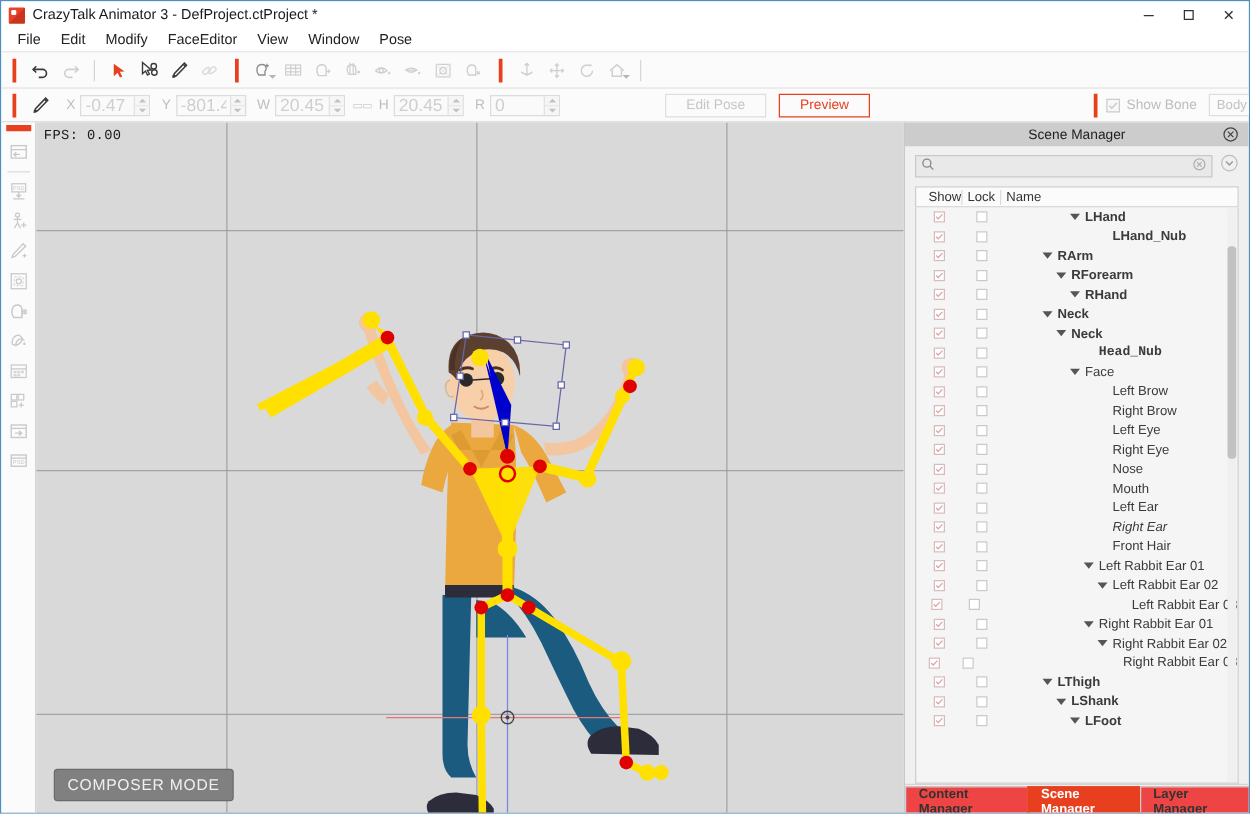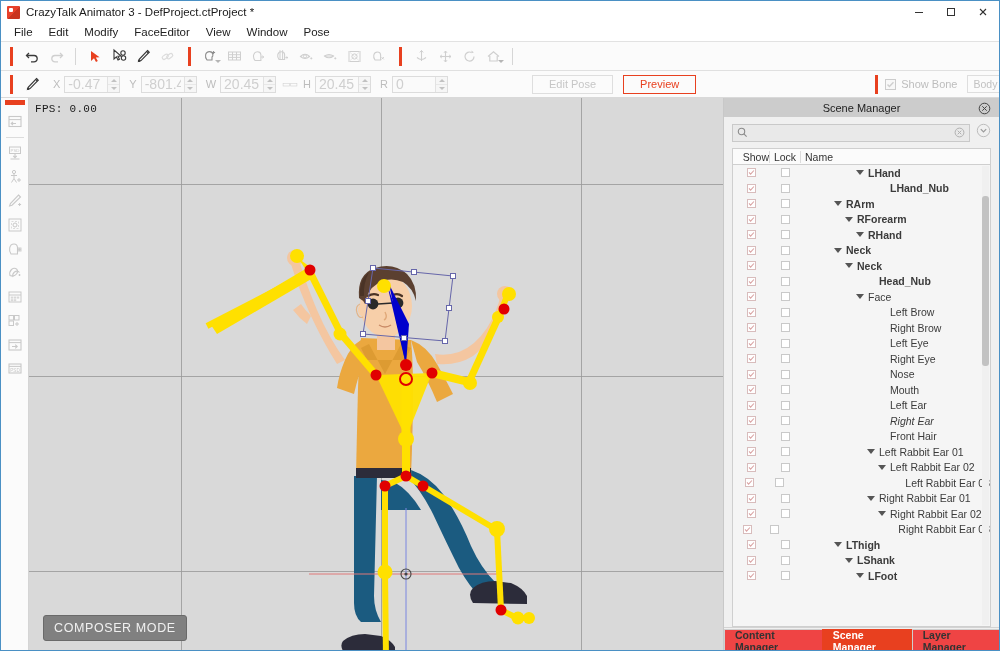--- a/index.html
+++ b/index.html
@@ -899,21 +899,21 @@
             <div class="c-show">
               <span class="cb">
                 <svg width="9" height="9" viewBox="0 0 9 9">
                   <path d="M1.3 4.4 L3.3 6.6 L7.6 1.9" fill="none" stroke="#d8a0a0" stroke-width="1.3"></path>
                 </svg>
               </span>
             </div>
             <div class="c-lock">
               <span class="cb lock"></span>
             </div>
-            <div class="c-name" style="padding-left: 66px;">
+            <div class="c-name" style="padding-left: 66px; font-family: Liberation Mono, monospace;">
               <span class="twisty hidden"></span>
               <span class="nm bold">Head_Nub</span>
             </div>
           </div>
           <div class="trow">
             <div class="c-show">
               <span class="cb">
                 <svg width="9" height="9" viewBox="0 0 9 9">
                   <path d="M1.3 4.4 L3.3 6.6 L7.6 1.9" fill="none" stroke="#d8a0a0" stroke-width="1.3"></path>
                 </svg>

